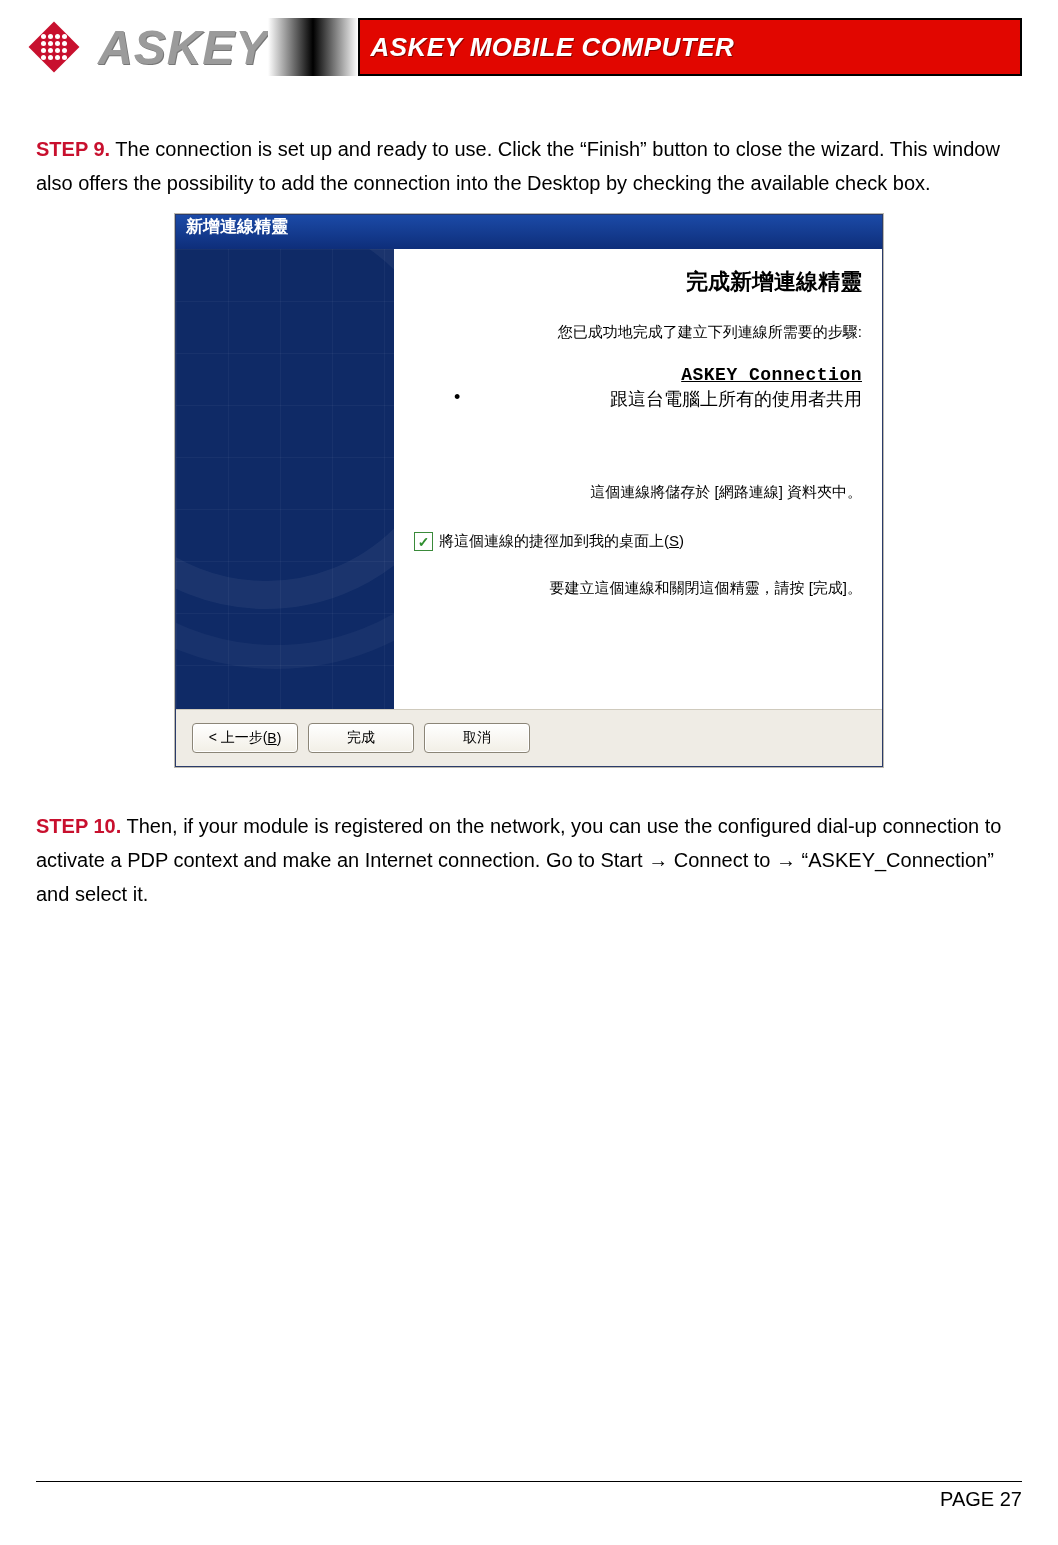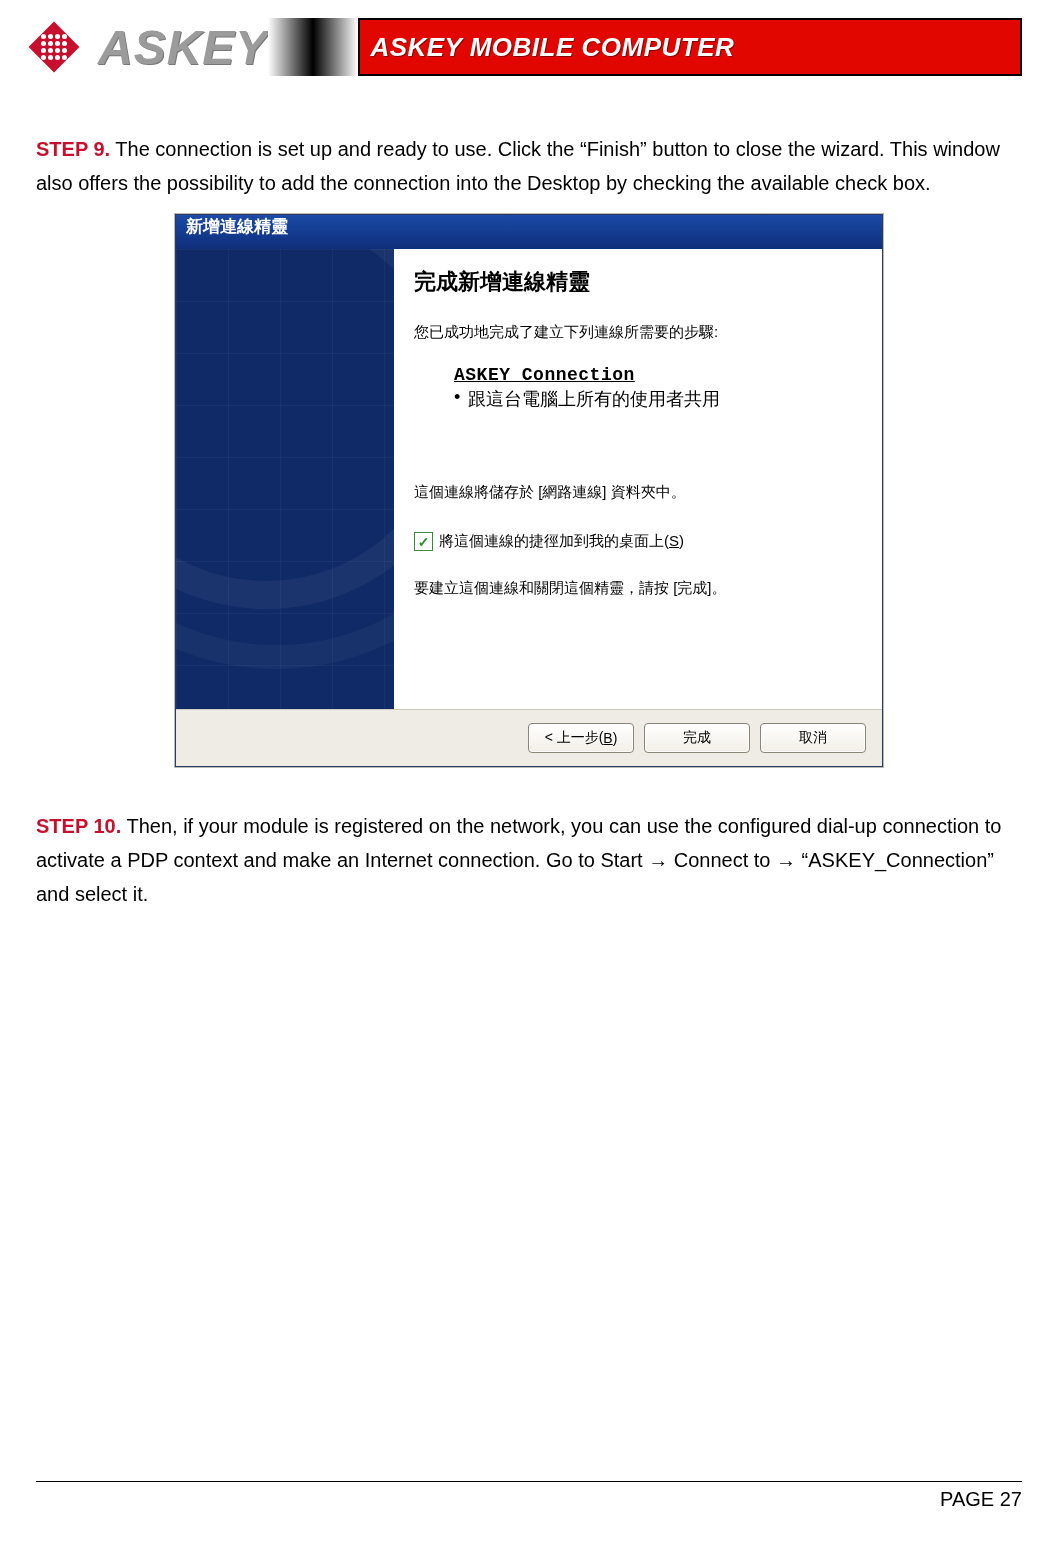--- a/index.html
+++ b/index.html
@@ -24,33 +24,33 @@
   .wiz{width:706px;border:1px solid #2a3b6a;background:#efece5;font-family:"Microsoft JhengHei","PMingLiU",Tahoma, sans-serif;box-shadow:0 0 0 1px #bcb9b0;}
   .wiz-title{height:34px;background:linear-gradient(to bottom,#1b4aa7,#0e2e7a);color:#fff;display:flex;padding:0 10px;font-size:17px;font-weight:700;}
   .wiz-body{display:flex;height:460px;}
   .wiz-side{width:218px;background:#0f2a66;position:relative;overflow:hidden;}
   .wiz-side::before{content:"";position:absolute;left:-120px;top:-60px;width:420px;height:420px;border-radius:50%;border:28px solid rgba(255,255,255,.05);box-sizing:border-box;}
   .wiz-side::after{content:"";position:absolute;left:-160px;top:-100px;width:520px;height:520px;border-radius:50%;border:24px solid rgba(255,255,255,.04);box-sizing:border-box;}
   .wiz-side .grid{position:absolute;inset:0;background:
      linear-gradient(rgba(255,255,255,.04) 1px, transparent 1px) 0 0/100% 52px,
      linear-gradient(90deg, rgba(255,255,255,.04) 1px, transparent 1px) 0 0/52px 100%;
   }
-  .wiz-main{flex:1;background:#fff;padding:16px 20px;color:#000;font-size:16px;box-sizing:border-box;}
+  .wiz-main{flex:1;background:#fff;padding:16px 20px;color:#000;font-size:16px;box-sizing:border-box;text-align:right;}
   .wiz-h{font-size:22px;font-weight:700;margin:2px 0 24px 0;color:#000;}
   .wiz-txt{font-size:15px;line-height:22px;margin:0;}
   .wiz-conn{margin:22px 0 0 40px;}
   .wiz-conn .name{font-family:"Courier New",monospace;font-weight:700;font-size:18px;letter-spacing:.5px;text-decoration:underline;}
   .wiz-conn .bul{font-size:18px;margin-top:2px;position:relative;padding-left:14px;}
   .wiz-conn .bul::before{content:"•";position:absolute;left:0;top:0;}
   .wiz-store{margin-top:72px;font-size:15px;}
   .wiz-chkrow{margin-top:30px;display:flex;align-items:center;gap:6px;font-size:15px;}
   .wiz-chkrow .chk{width:17px;height:17px;border:1px solid #3a8a3a;background:#fff;display:flex;align-items:center;justify-content:center;color:#2f8f2f;font-weight:900;font-size:14px;line-height:1;}
   .wiz-chkrow .u{text-decoration:underline;}
   .wiz-final{margin-top:28px;font-size:15px;}
-  .wiz-btns{height:56px;background:#efece5;border-top:1px solid #cfcabd;display:flex;align-items:center;justify-content:flex-end;gap:10px;padding:0 16px;}
+  .wiz-btns{height:56px;background:#efece5;border-top:1px solid #cfcabd;display:flex;align-items:center;gap:10px;padding:0 16px;}
   .wiz-btn{min-width:104px;height:28px;display:flex;align-items:center;justify-content:center;background:linear-gradient(to bottom,#fff,#f2efe6);border:1px solid #8b8577;border-radius:4px;font-size:14px;color:#000;box-shadow:inset 0 0 0 1px #fff;}
   .wiz-btn .u{text-decoration:underline;}
   
   .step10{margin-top:12px;}
   
   .ftr{position:absolute;left:36px;right:36px;bottom:34px;border-top:1px solid #000;padding-top:6px;text-align:right;font-size:20px;color:#000;}
 </style>
 </head>
 <body>
 <div class="page">

